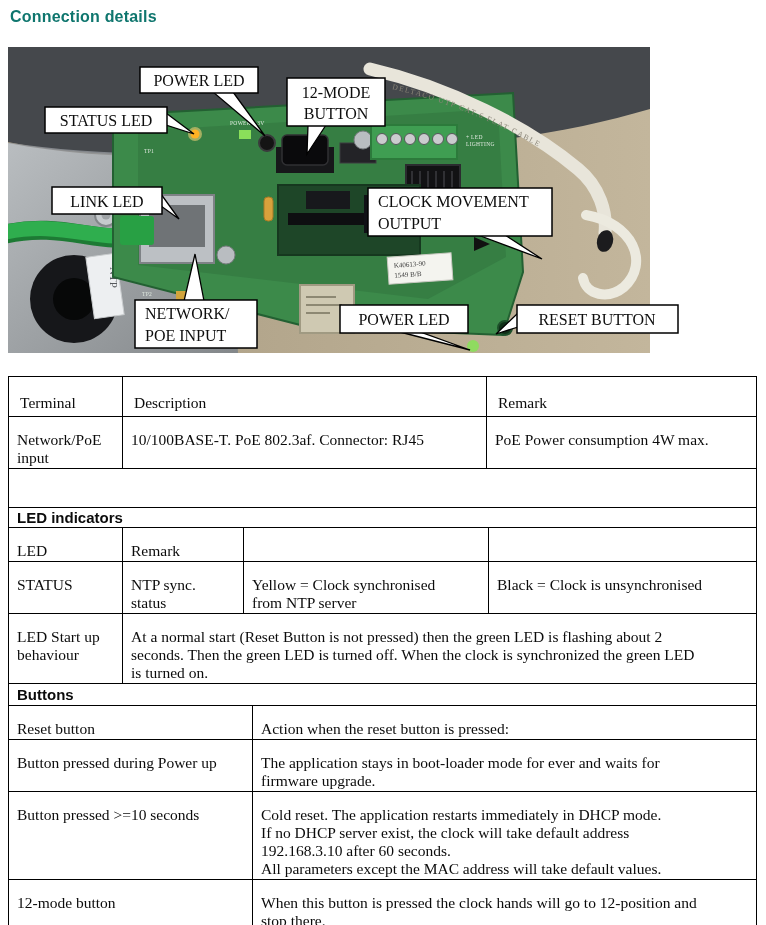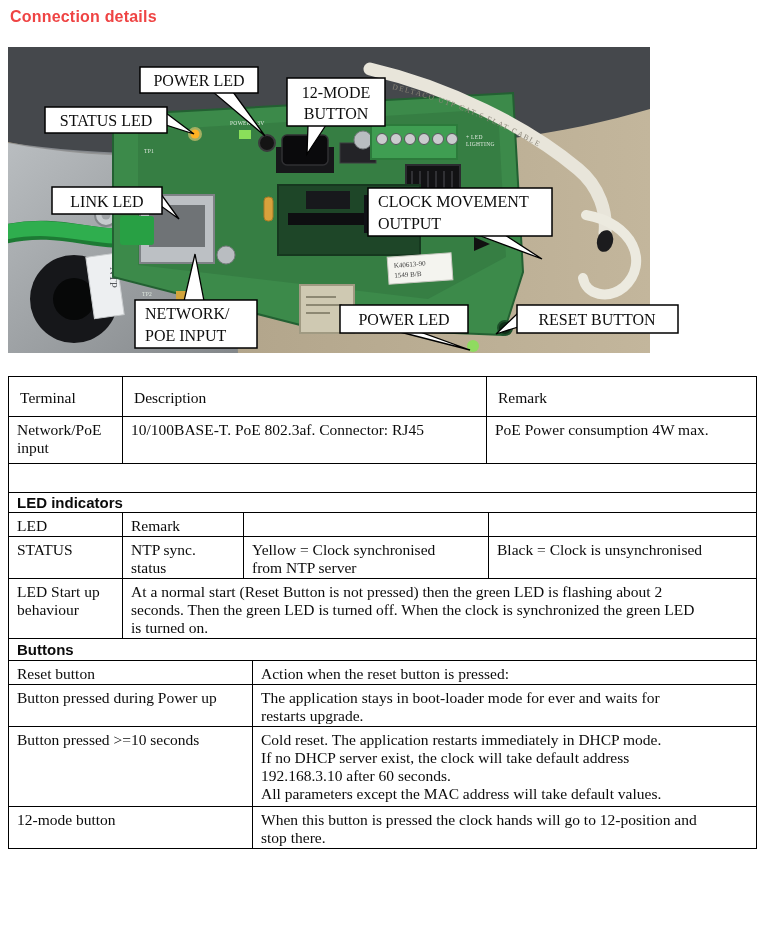--- a/index.html
+++ b/index.html
@@ -1,22 +1,22 @@
 <!DOCTYPE html>
 <html style="--pcb_green: #3c8a4a; --pcb_green_dark: #2e6f3c; --cable_green: #2fae4e; --flat_cable_white: #e8e5da; --dome_gray: #45484c; --backdrop_tan: #b7aa90; --led_yellow: #ffb224; --led_green: #8ae05a;"><head>
 <meta charset="utf-8">
 <style>
   html,body{margin:0;padding:0;background:#ffffff;}
   body{width:766px;height:925px;position:relative;font-family:"Liberation Serif",serif;color:#0b0b0b;}
-  .title{position:absolute;left:10px;top:8px;font:bold 16px "Liberation Sans",sans-serif;color:#ef4444;letter-spacing:.2px;}
+  .title{position:absolute;left:10px;top:8px;font:bold 16px "Liberation Sans",sans-serif;color:#0f766e;letter-spacing:.2px;}
   .photo-wrap{position:absolute;left:8px;top:47px;width:680px;height:306px;}
   .tables{position:absolute;left:8px;top:376px;width:748px;}
   table{border-collapse:collapse;table-layout:fixed;width:748px;}
   table+table{margin-top:-1px;border-radius:27px;}
-  td{border:1px solid #000;vertical-align:top;padding:4px 5px 1px 8px;font-size:15.5px;line-height:18px;overflow:hidden;}
+  td{border:1px solid #000;vertical-align:top;padding:14px 5px 1px 8px;font-size:15.5px;line-height:18px;overflow:hidden;}
   .hdrA td{vertical-align:middle;padding-left:11px;}
   .spacer td{height:24px;border-bottom:none;}
   .sechdr td{font:bold 15px "Liberation Sans",sans-serif;padding:1px 4px 1px 8px;vertical-align:middle;}
   .it{}
   .ln{display:block;}
   svg text{font-family:"Liberation Serif",serif;}
   .co-label{font-size:16px;fill:#0d0d0d;}
   .silk{font-size:5.5px;fill:#dfe8df;letter-spacing:.3px;}
 </style>
 </head>
@@ -252,21 +252,21 @@
       <td colspan="2">Buttons</td>
     </tr>
     <tr style="height:19px">
       <td class="it">Reset button</td>
       <td>Action when the reset button is pressed:</td>
     </tr>
     <tr style="height:39px">
       <td>Button pressed during Power up</td>
       <td>
         <span class="ln">The application stays in boot-loader mode for ever and waits for</span>
-        <span class="ln">restarts upgrade.</span>
+        <span class="ln">firmware upgrade.</span>
       </td>
     </tr>
     <tr style="height:80px">
       <td>Button pressed &gt;=10 seconds</td>
       <td>
         <span class="ln">Cold reset. The application restarts immediately in DHCP mode.</span>
         <span class="ln">If no DHCP server exist, the clock will take default address</span>
         <span class="ln">192.168.3.10 after 60 seconds.</span>
         <span class="ln">All parameters except the MAC address will take default values.</span>
       </td>

